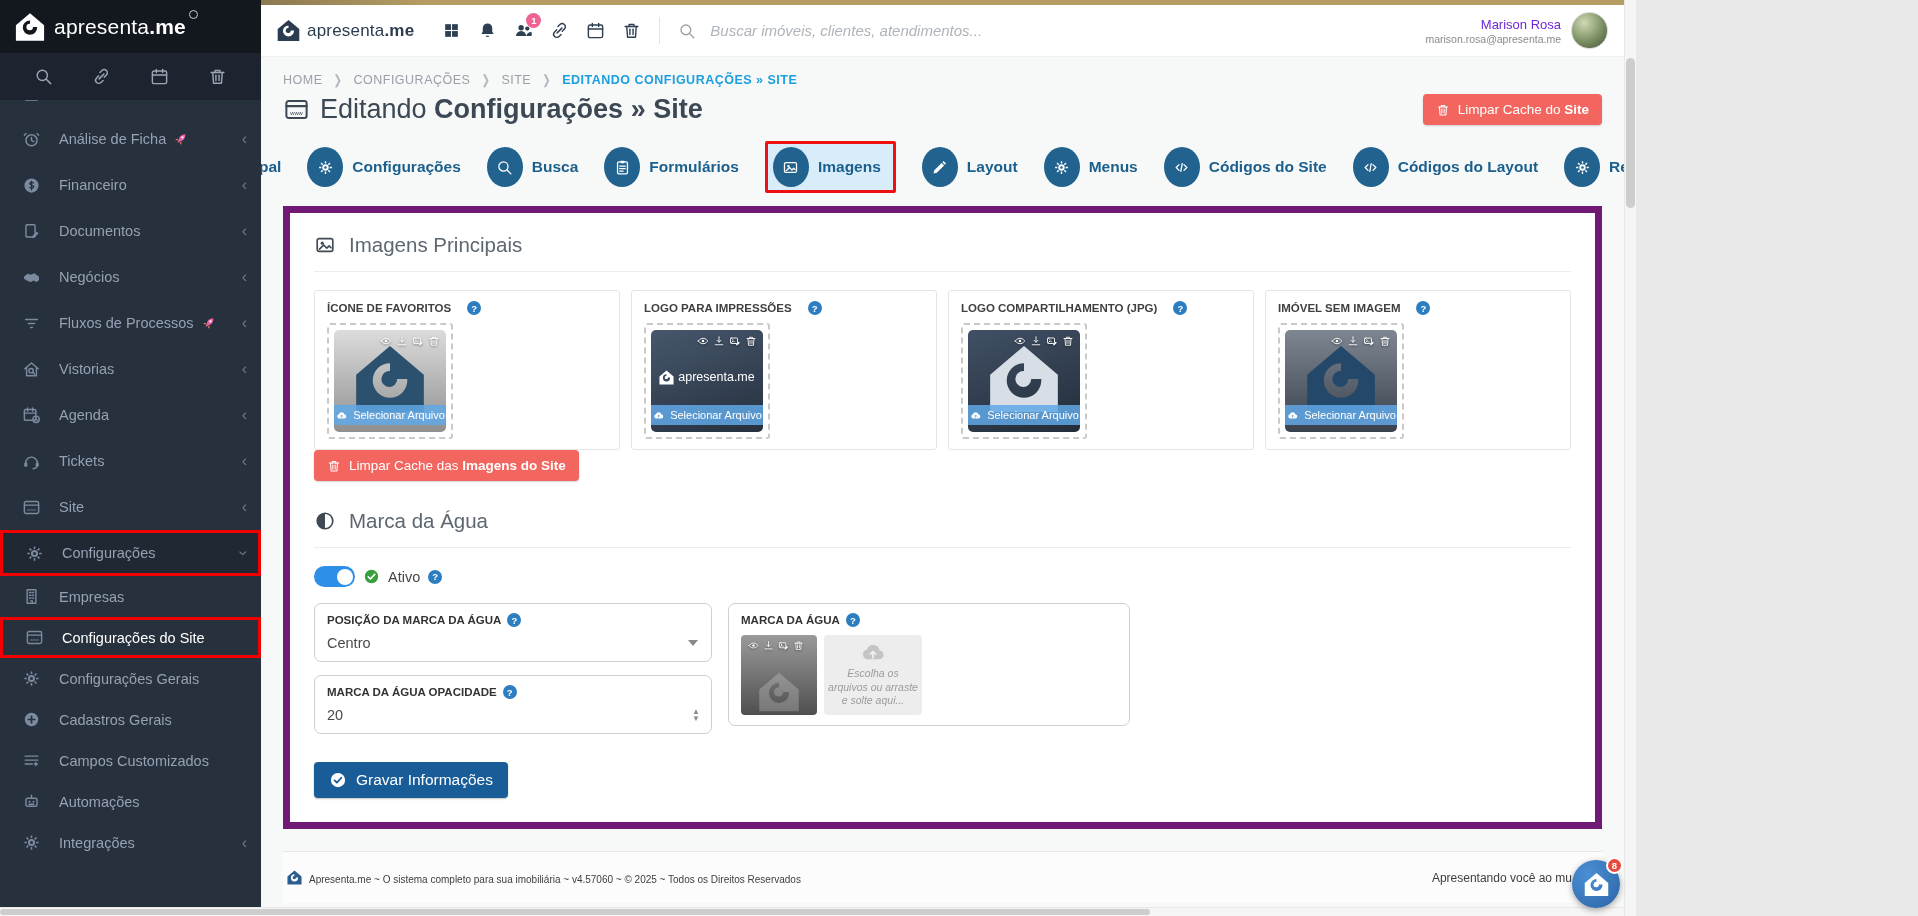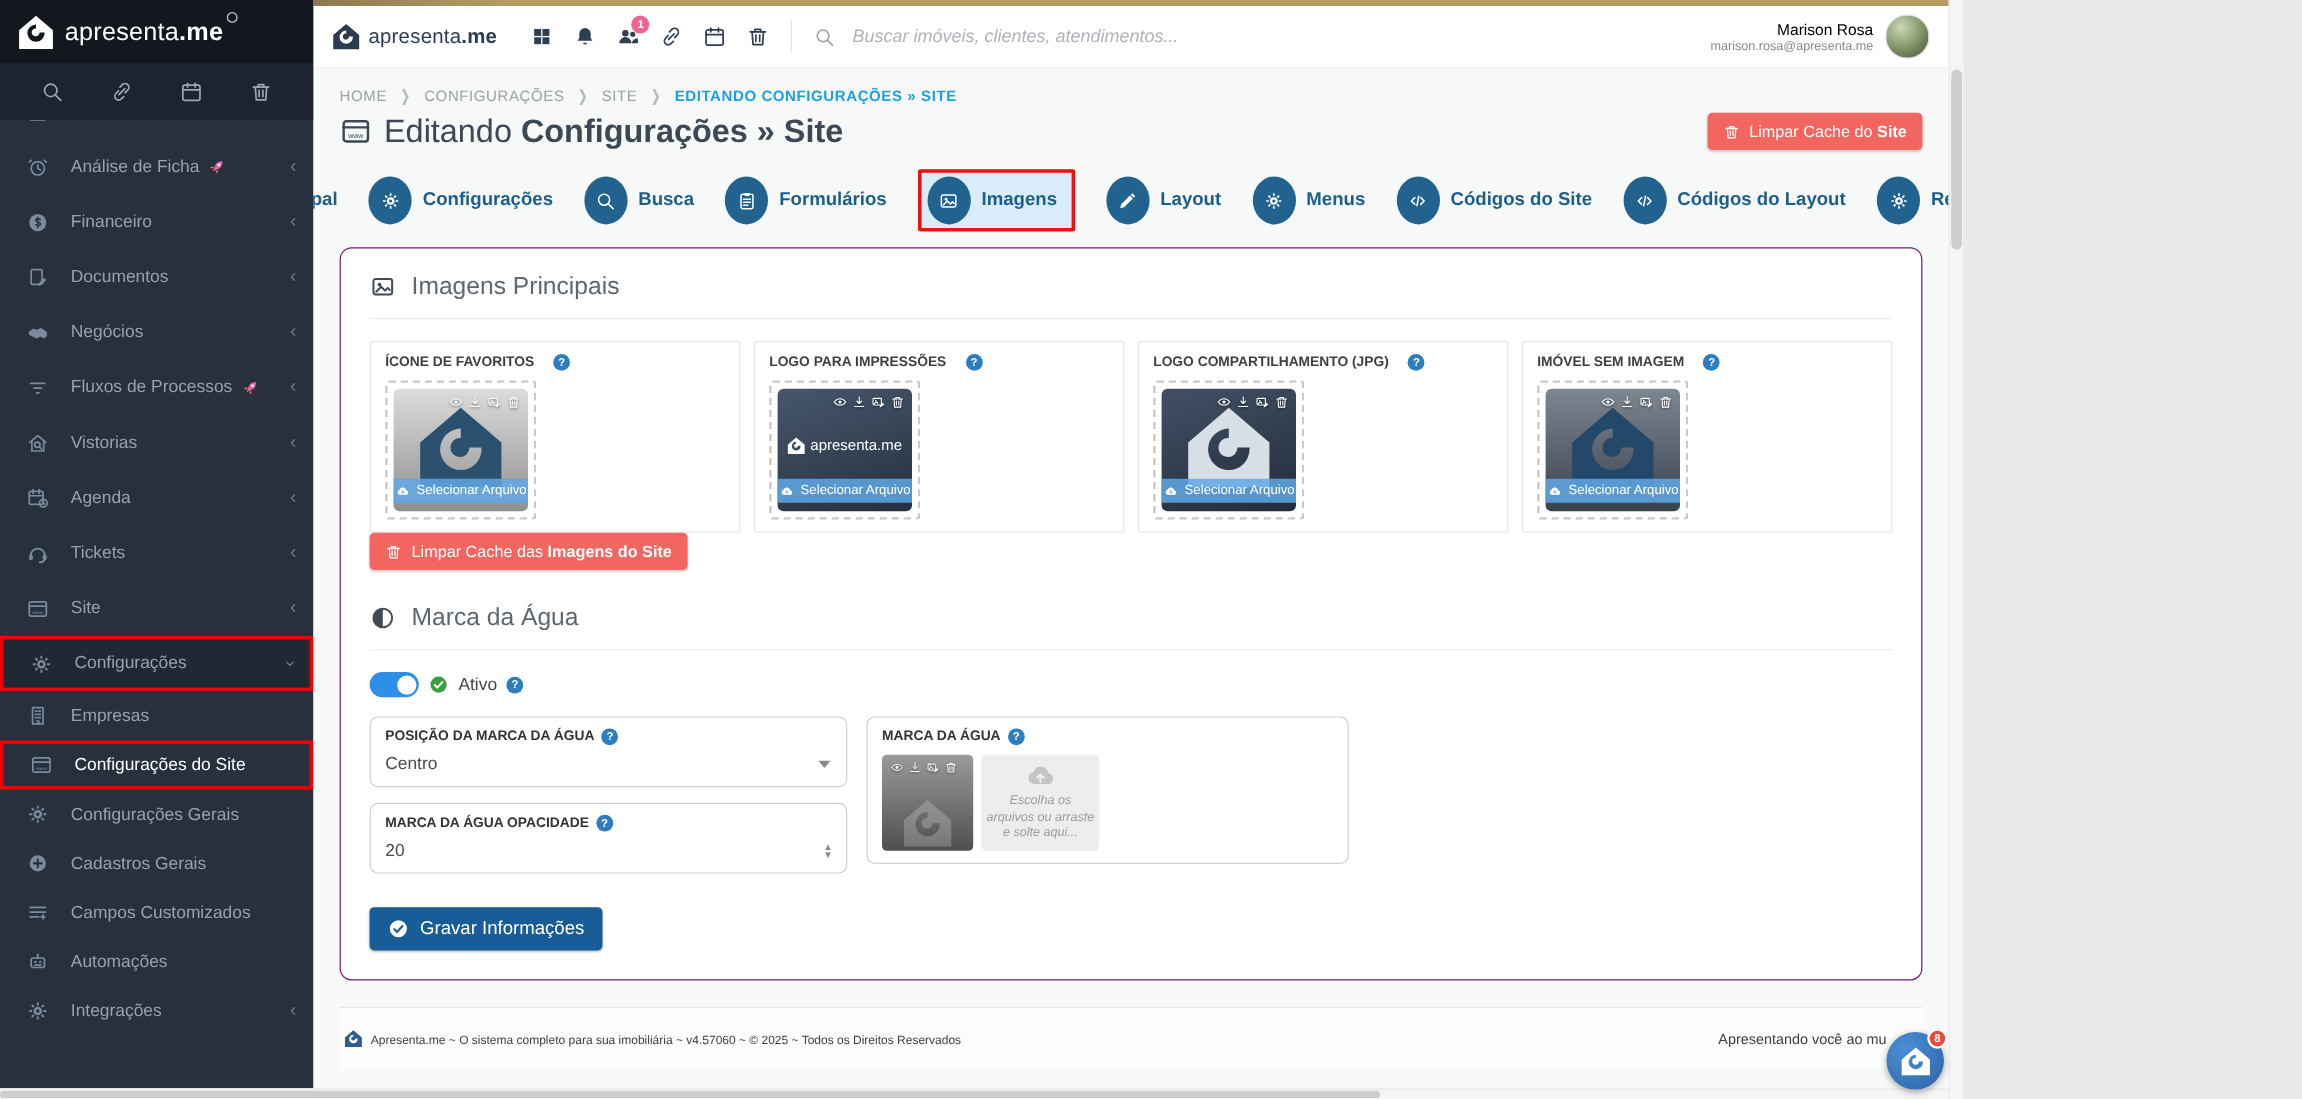--- a/index.html
+++ b/index.html
@@ -49,21 +49,21 @@
   .badge{position:absolute;top:-8px;right:-8px;background:#f06292;color:#fff;font-size:9.5px;font-weight:bold;
          min-width:15px;height:15px;border-radius:8px;display:flex;align-items:center;justify-content:center;padding:0 3px}
   .tb-sep{width:1px;height:27px;background:#e3e3e3;margin:0 18px}
   .search{display:flex;align-items:center;color:#9aa0a6;flex:1}
   .search .ic{width:18px;height:18px}
   .search input{border:none;outline:none;font-style:italic;font-size:15px;color:#555;margin-left:12px;width:520px;
                 background:transparent;font-family:"Liberation Sans",sans-serif}
   .search input::placeholder{color:#aeb4ba}
   .user{margin-left:auto;display:flex;align-items:center;gap:10px}
   .user-texts{text-align:right}
-  .user-name{font-size:13px;color:#000000}
+  .user-name{font-size:13px;color:#6d28d9}
   .user-email{font-size:10.5px;color:#8a8a8a;margin-top:1px}
   .avatar{width:37px;height:37px;border-radius:50%;border:1px solid #d8d8d8;
           background:radial-gradient(circle at 35% 28%,#cdd9b4,#7c8f63 55%,#42503a)}
 
   
   .content{padding:15px 22px 0 22px}
   .breadcrumb{font-size:12.5px;color:#9aa1a9;letter-spacing:.5px;display:flex;gap:10px;align-items:center;font-weight:bold}
   .bc-item{font-weight:normal;color:#99a0a8;cursor:pointer}
   .bc-sep{color:#b3bac1;font-weight:bold}
   .bc-current{color:#1b9fe0;font-weight:bold;cursor:pointer}
@@ -76,21 +76,21 @@
   .btn-danger .ic{width:14px;height:14px}
   .btn-danger b{font-weight:bold}
   .title-row .btn-danger{margin-left:auto}
 
   .tabs{display:flex;justify-content:center;align-items:center;gap:26px;margin-top:16px}
   .tab{display:flex;align-items:center;gap:9px;color:#1b5f8d;font-size:15.5px;font-weight:bold;cursor:pointer;white-space:nowrap}
   .tab-ic{width:36px;height:40px;border-radius:50%;background:#21638e;color:#fff;display:flex;align-items:center;justify-content:center;flex:none}
   .tab-ic .ic{width:17px;height:17px}
   .tab.active{background:#d8ecf9;border:3px solid #ef1010;padding:3px 12px 3px 5px;border-radius:2px}
 
-  .panel{margin-top:13px;background:#fff;border:1px solid #701a75;border-radius:10px;padding:20px 24px 24px}
+  .panel{margin-top:13px;background:#fff;border:7px solid #701a75;border-radius:0;padding:20px 24px 24px}
   .sec-head{display:flex;align-items:center;gap:13px;color:#5d6770;font-size:20.5px;padding-bottom:14px;border-bottom:1px solid #ececec}
   .sec-head .ic{width:22px;height:22px;color:#3f4a55}
   .sec2{margin-top:28px}
 
   .cards{display:flex;gap:11px;margin-top:18px}
   .card{flex:1;border:1px solid #e5e5e5;border-radius:3px;padding:10px 12px;min-height:140px;background:#fff}
   .card-label{font-size:11.5px;font-weight:bold;color:#3f3f3f;display:flex;align-items:center;gap:16px;white-space:nowrap}
   .help{width:14px;height:14px;border-radius:50%;background:#2d7ec0;color:#fff;font-size:9.5px;font-weight:bold;
         display:inline-flex;align-items:center;justify-content:center;flex:none;cursor:pointer}
   .dashed{margin-top:8px;border:2px dashed #c9c9c9;border-radius:3px;padding:5px;display:inline-block}

